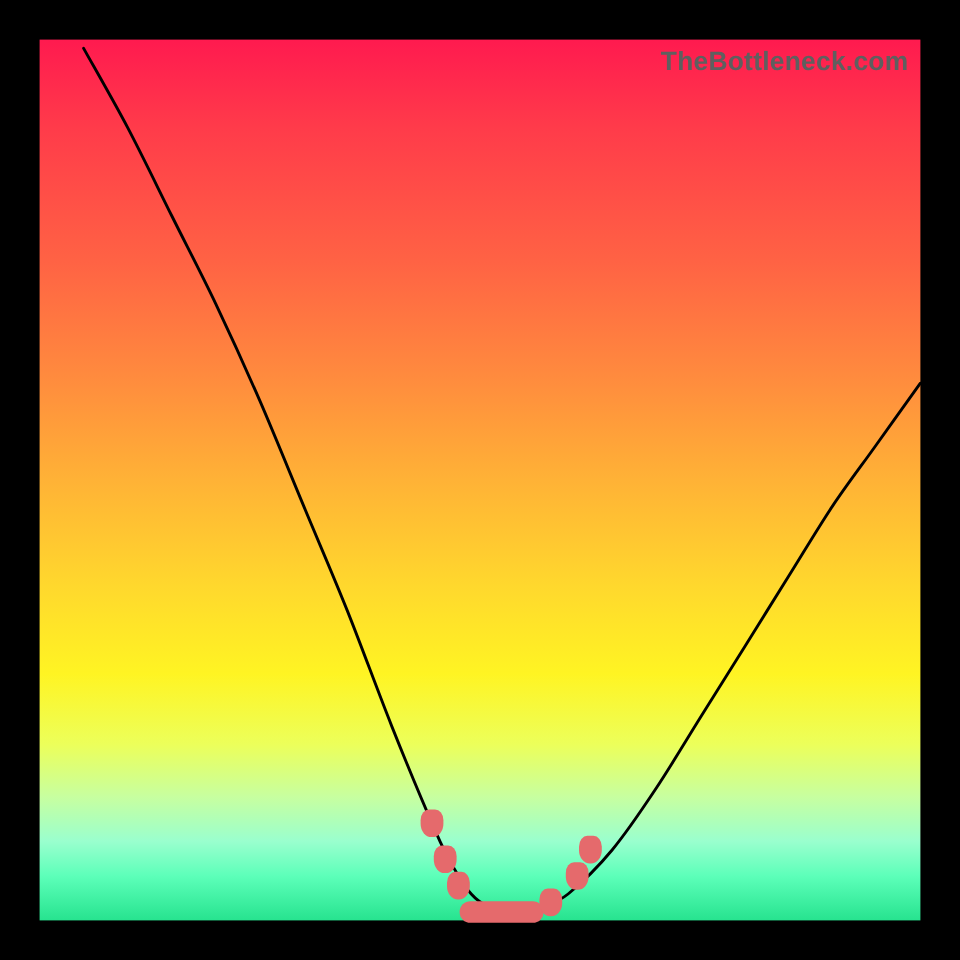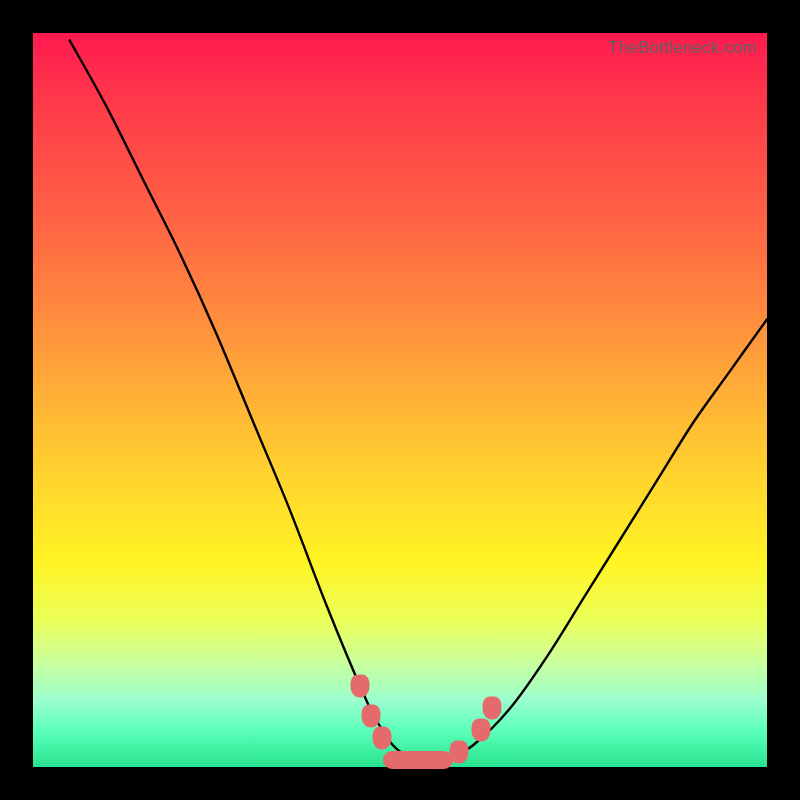--- a/index.html
+++ b/index.html
@@ -39,22 +39,22 @@
       #9affce 91%,
       #5cffb9 95%,
       #27e38f 100%
     );
   }
   .attrib {
     position: absolute;
     right: 10px;
     top: 5px;
     color: #5f5f5f;
-    font-size: 17px;
-    font-weight: 400;
+    font-size: 22px;
+    font-weight: 700;
     letter-spacing: 0.2px;
     white-space: nowrap;
   }
   .curve-svg {
     position: absolute;
     left: 0;
     top: 0;
     width: 734px;
     height: 734px;
     overflow: visible;

